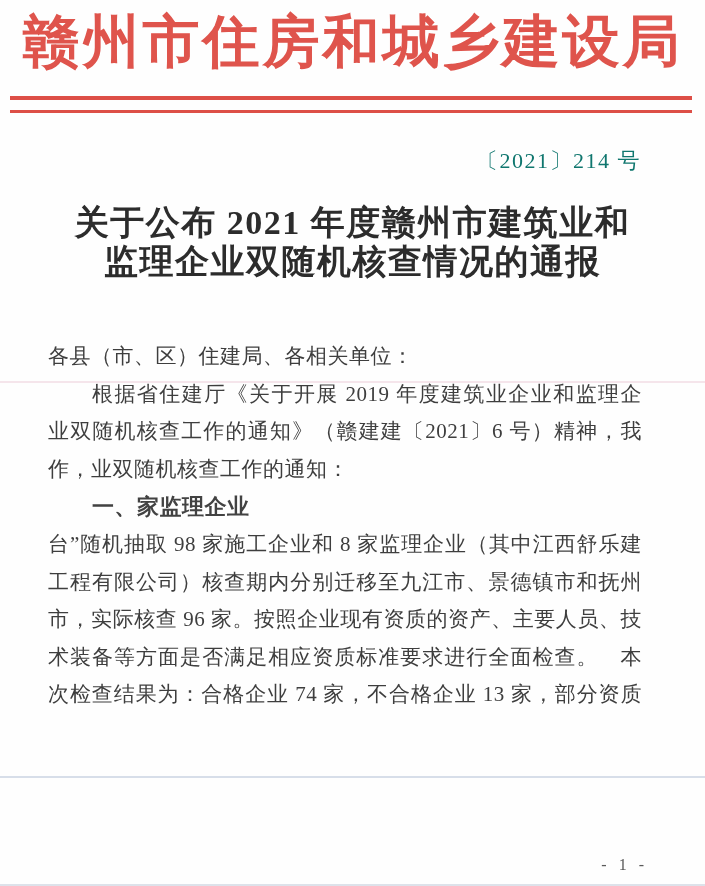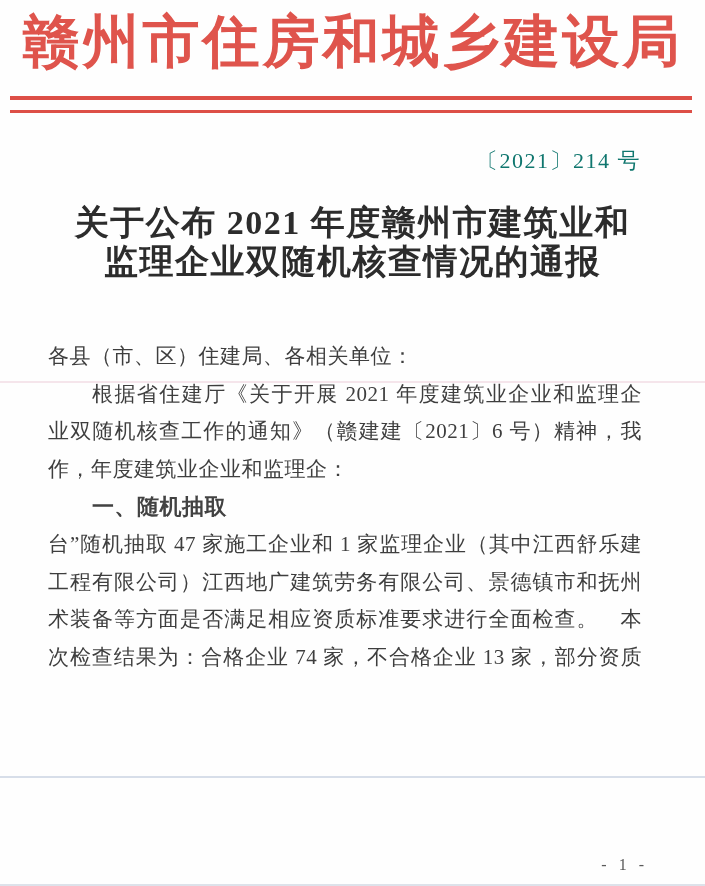--- a/index.html
+++ b/index.html
@@ -107,26 +107,27 @@
   <div class="doc-number">〔2021〕214 号</div>
 
   <h2 class="doc-title">
     <span class="t-line">关于公布 2021 年度赣州市建筑业和</span>
     <span class="t-line">监理企业双随机核查情况的通报</span>
   </h2>
 
   <main class="body-block">
 
   <p class="line">各县（市、区）住建局、各相关单位：</p>
-      <p class="line justify" style="padding-left: 44px;">根据省住建厅《关于开展 2021 年度建筑业企业和监理企</p>
+      <p class="line justify" style="padding-left: 44px;">根据省住建厅《关于开展 2019 年度建筑业企业和监理企</p>
       <p class="line justify">业双随机核查工作的通知》（赣建建〔2021〕6 号）精神，我局</p>
-      <p class="line">作，年度建筑业企业和监理企：</p>
-      <p class="line heading" style="padding-left: 44px;">一、随机抽取</p>
-      <p class="line justify">台”随机抽取 47 家施工企业和 1 家监理企业（其中江西舒乐建</p>
-      <p class="line justify">工程有限公司）江西地广建筑劳务有限公司、景德镇市和抚州</p>
+      <p class="line">作，业双随机核查工作的通知：</p>
+      <p class="line heading" style="padding-left: 44px;">一、家监理企业</p>
+      <p class="line justify">台”随机抽取 98 家施工企业和 8 家监理企业（其中江西舒乐建</p>
+      <p class="line justify">工程有限公司）核查期内分别迁移至九江市、景德镇市和抚州</p>
+      <p class="line justify">市，实际核查 96 家。按照企业现有资质的资产、主要人员、技</p>
       <p class="line justify">术装备等方面是否满足相应资质标准要求进行全面检查。　本</p>
       <p class="line justify">次检查结果为：合格企业 74 家，不合格企业 13 家，部分资质</p>
     </main>
 
   <div class="artifact artifact-pink"></div>
   <div class="artifact artifact-blue"></div>
   <div class="artifact artifact-edge"></div>
 
   <footer class="page-number">- 1 -</footer>
 

